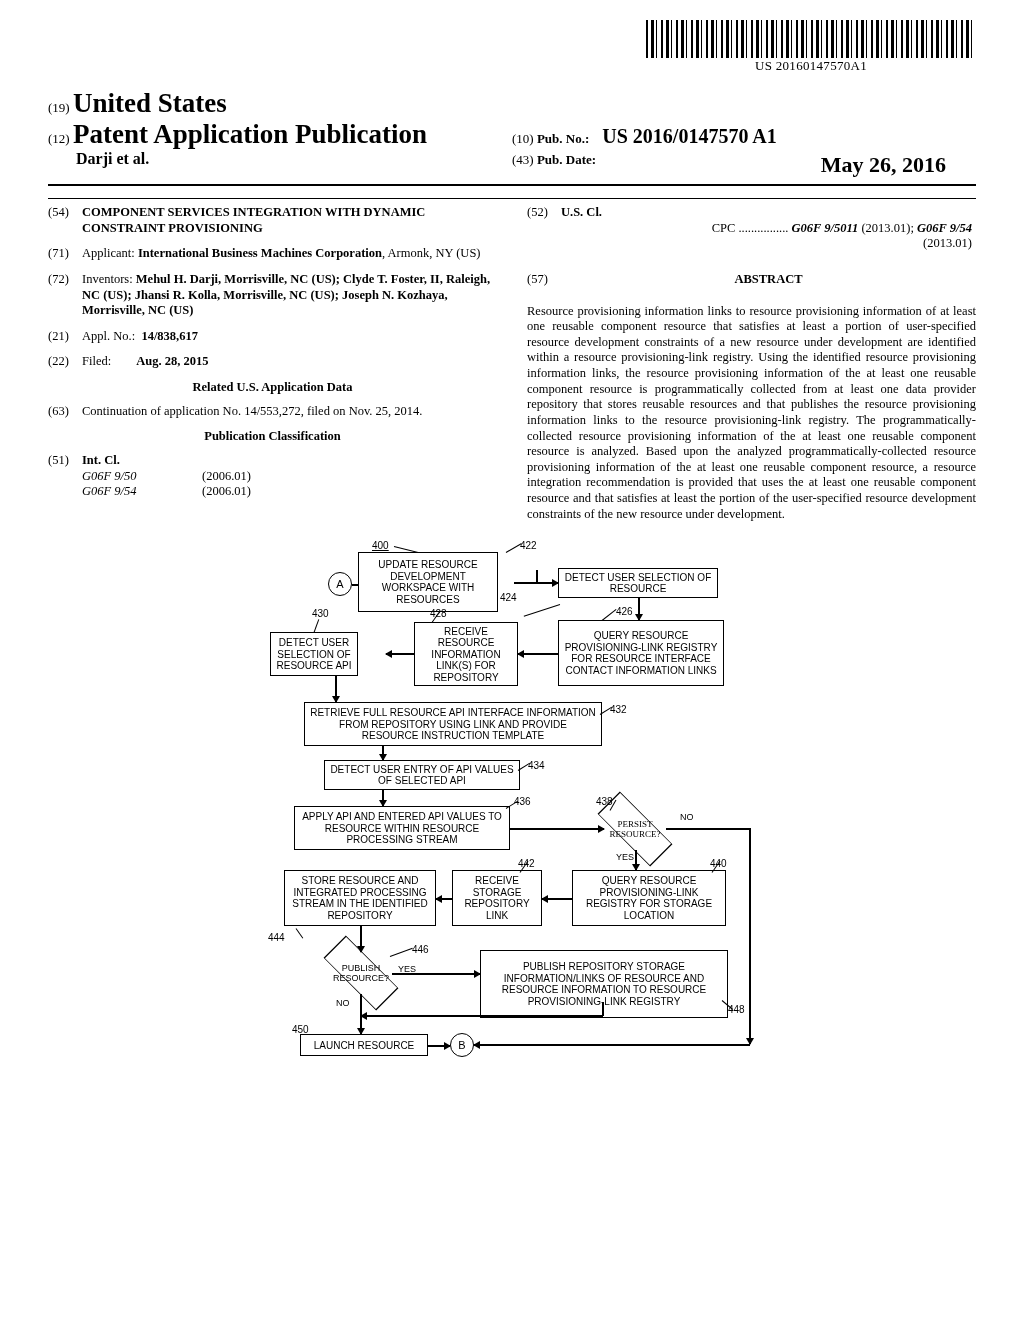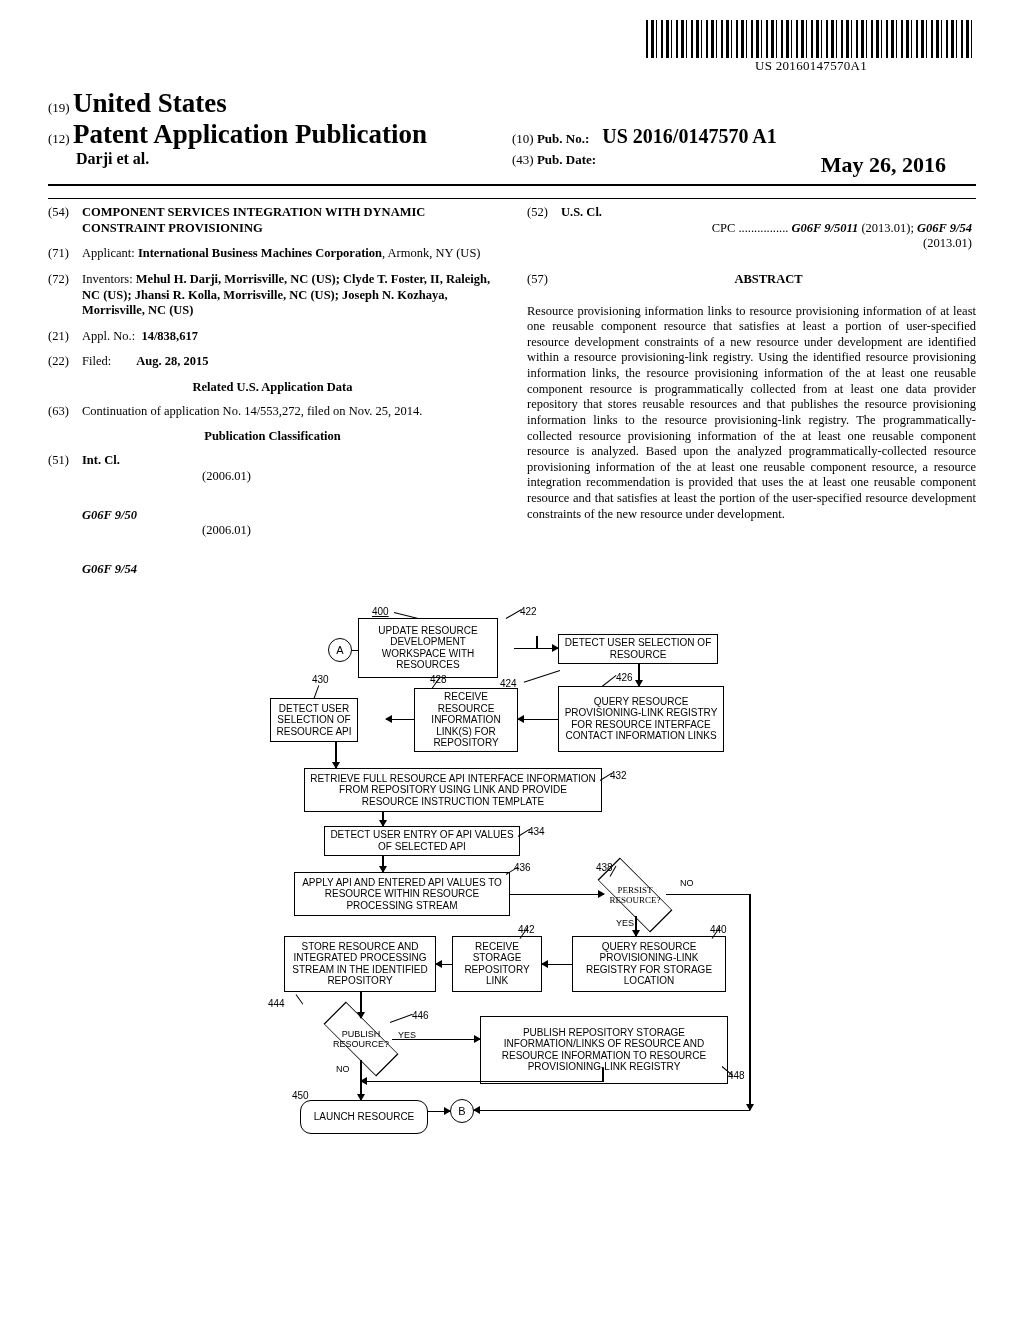--- a/index.html
+++ b/index.html
@@ -37,21 +37,21 @@
     .thin-rule { border: none; border-top: 1px solid #000; margin: 4px 0 6px 0; }
     .two-col { display: flex; gap: 30px; }
     .col { width: 50%; font-size: 12.5px; line-height: 1.25; }
     .sec { display: flex; margin-bottom: 10px; }
     .sec-num { width: 34px; flex-shrink: 0; }
     .sec-body { flex: 1; }
     .section-title { text-align: center; font-weight: bold; font-size: 12.5px; margin: 10px 0 8px 0; }
     .abstract-title { text-align: center; font-weight: bold; font-size: 12.5px; margin-bottom: 6px; }
     .abstract-body { text-align: justify; font-size: 12.5px; line-height: 1.25; }
     .ipc-row { display: flex; }
-    .ipc-code { width: 120px; font-style: italic; font-weight: bold; margin-top: 39px; }
+    .ipc-code { width: 120px; font-style: italic; font-weight: normal; }
     .figure-container { margin-top: 18px; display: flex; justify-content: center; }
     .figure { position: relative; width: 580px; height: 640px; }
     .fbox {
       position: absolute; border: 1.5px solid #000; background: #fff;
       font-family: Arial, Helvetica, sans-serif; font-size: 10px;
       text-align: center; display: flex; align-items: center; justify-content: center;
       padding: 3px 5px; line-height: 1.15;
     }
     .fcircle {
       position: absolute; border: 1.5px solid #000; border-radius: 50%;
@@ -228,21 +228,21 @@
     <div class="arrow h ahead-r" style="left: 130px; top: 44px; width: 22px;"></div>
 
     <div class="fbox" style="left: 136px; top: 12px; width: 140px; height: 60px;">UPDATE RESOURCE DEVELOPMENT WORKSPACE WITH RESOURCES</div>
     <div class="flabel" style="left: 298px; top: 0px;">422</div>
     <div class="lead" style="left: 284px; top: 12px; width: 18px; transform: rotate(-30deg); transform-origin: left;"></div>
 
     <div class="arrow h ahead-r" style="left: 292px; top: 42px; width: 44px;"></div>
     <div class="arrow v" style="left: 314px; top: 30px; height: 13px;"></div>
 
     <div class="fbox" style="left: 336px; top: 28px; width: 160px; height: 30px;">DETECT USER SELECTION OF RESOURCE</div>
-    <div class="flabel" style="left: 278px; top: 72px;">424</div>
+    <div class="flabel" style="left: 278px; top: 52px;">424</div>
     <div class="lead" style="left: 300px; top: 64px; width: 38px; transform: rotate(-18deg); transform-origin: right;"></div>
 
     <div class="arrow v ahead-d" style="left: 416px; top: 58px; height: 22px;"></div>
 
     <div class="fbox" style="left: 336px; top: 80px; width: 166px; height: 66px;">QUERY RESOURCE PROVISIONING-LINK REGISTRY FOR RESOURCE INTERFACE CONTACT INFORMATION LINKS</div>
     <div class="flabel" style="left: 394px; top: 66px;">426</div>
     <div class="lead" style="left: 380px; top: 80px; width: 18px; transform: rotate(-38deg); transform-origin: left;"></div>
 
     <div class="arrow h ahead-l" style="left: 296px; top: 113px; width: 40px;"></div>
 
@@ -322,21 +322,21 @@
 
     <div class="small-yesno" style="left: 114px; top: 458px;">NO</div>
     <div class="arrow v ahead-d" style="left: 138px; top: 454px; height: 40px;"></div>
 
     <div class="arrow v" style="left: 380px; top: 462px; height: 14px;"></div>
     <div class="arrow h ahead-l" style="left: 139px; top: 475px; width: 242px;"></div>
 
     <div class="flabel" style="left: 70px; top: 484px;">450</div>
     <div class="lead" style="left: 90px; top: 496px; width: 16px; transform: rotate(-40deg); transform-origin: right;"></div>
 
-    <div class="fbox" style="left: 78px; top: 494px; width: 128px; height: 34px; border-radius: 11px;">LAUNCH RESOURCE</div>
+    <div class="fbox" style="left: 78px; top: 494px; width: 128px; height: 22px;">LAUNCH RESOURCE</div>
 
     <div class="arrow h ahead-r" style="left: 206px; top: 505px; width: 22px;"></div>
     <div class="fcircle" style="left: 228px; top: 493px;">
         <span class="dz">B</span>
       </div>
 
     <div class="arrow h ahead-l" style="left: 252px; top: 504px; width: 276px;"></div>
 
   </div>
 </div>

